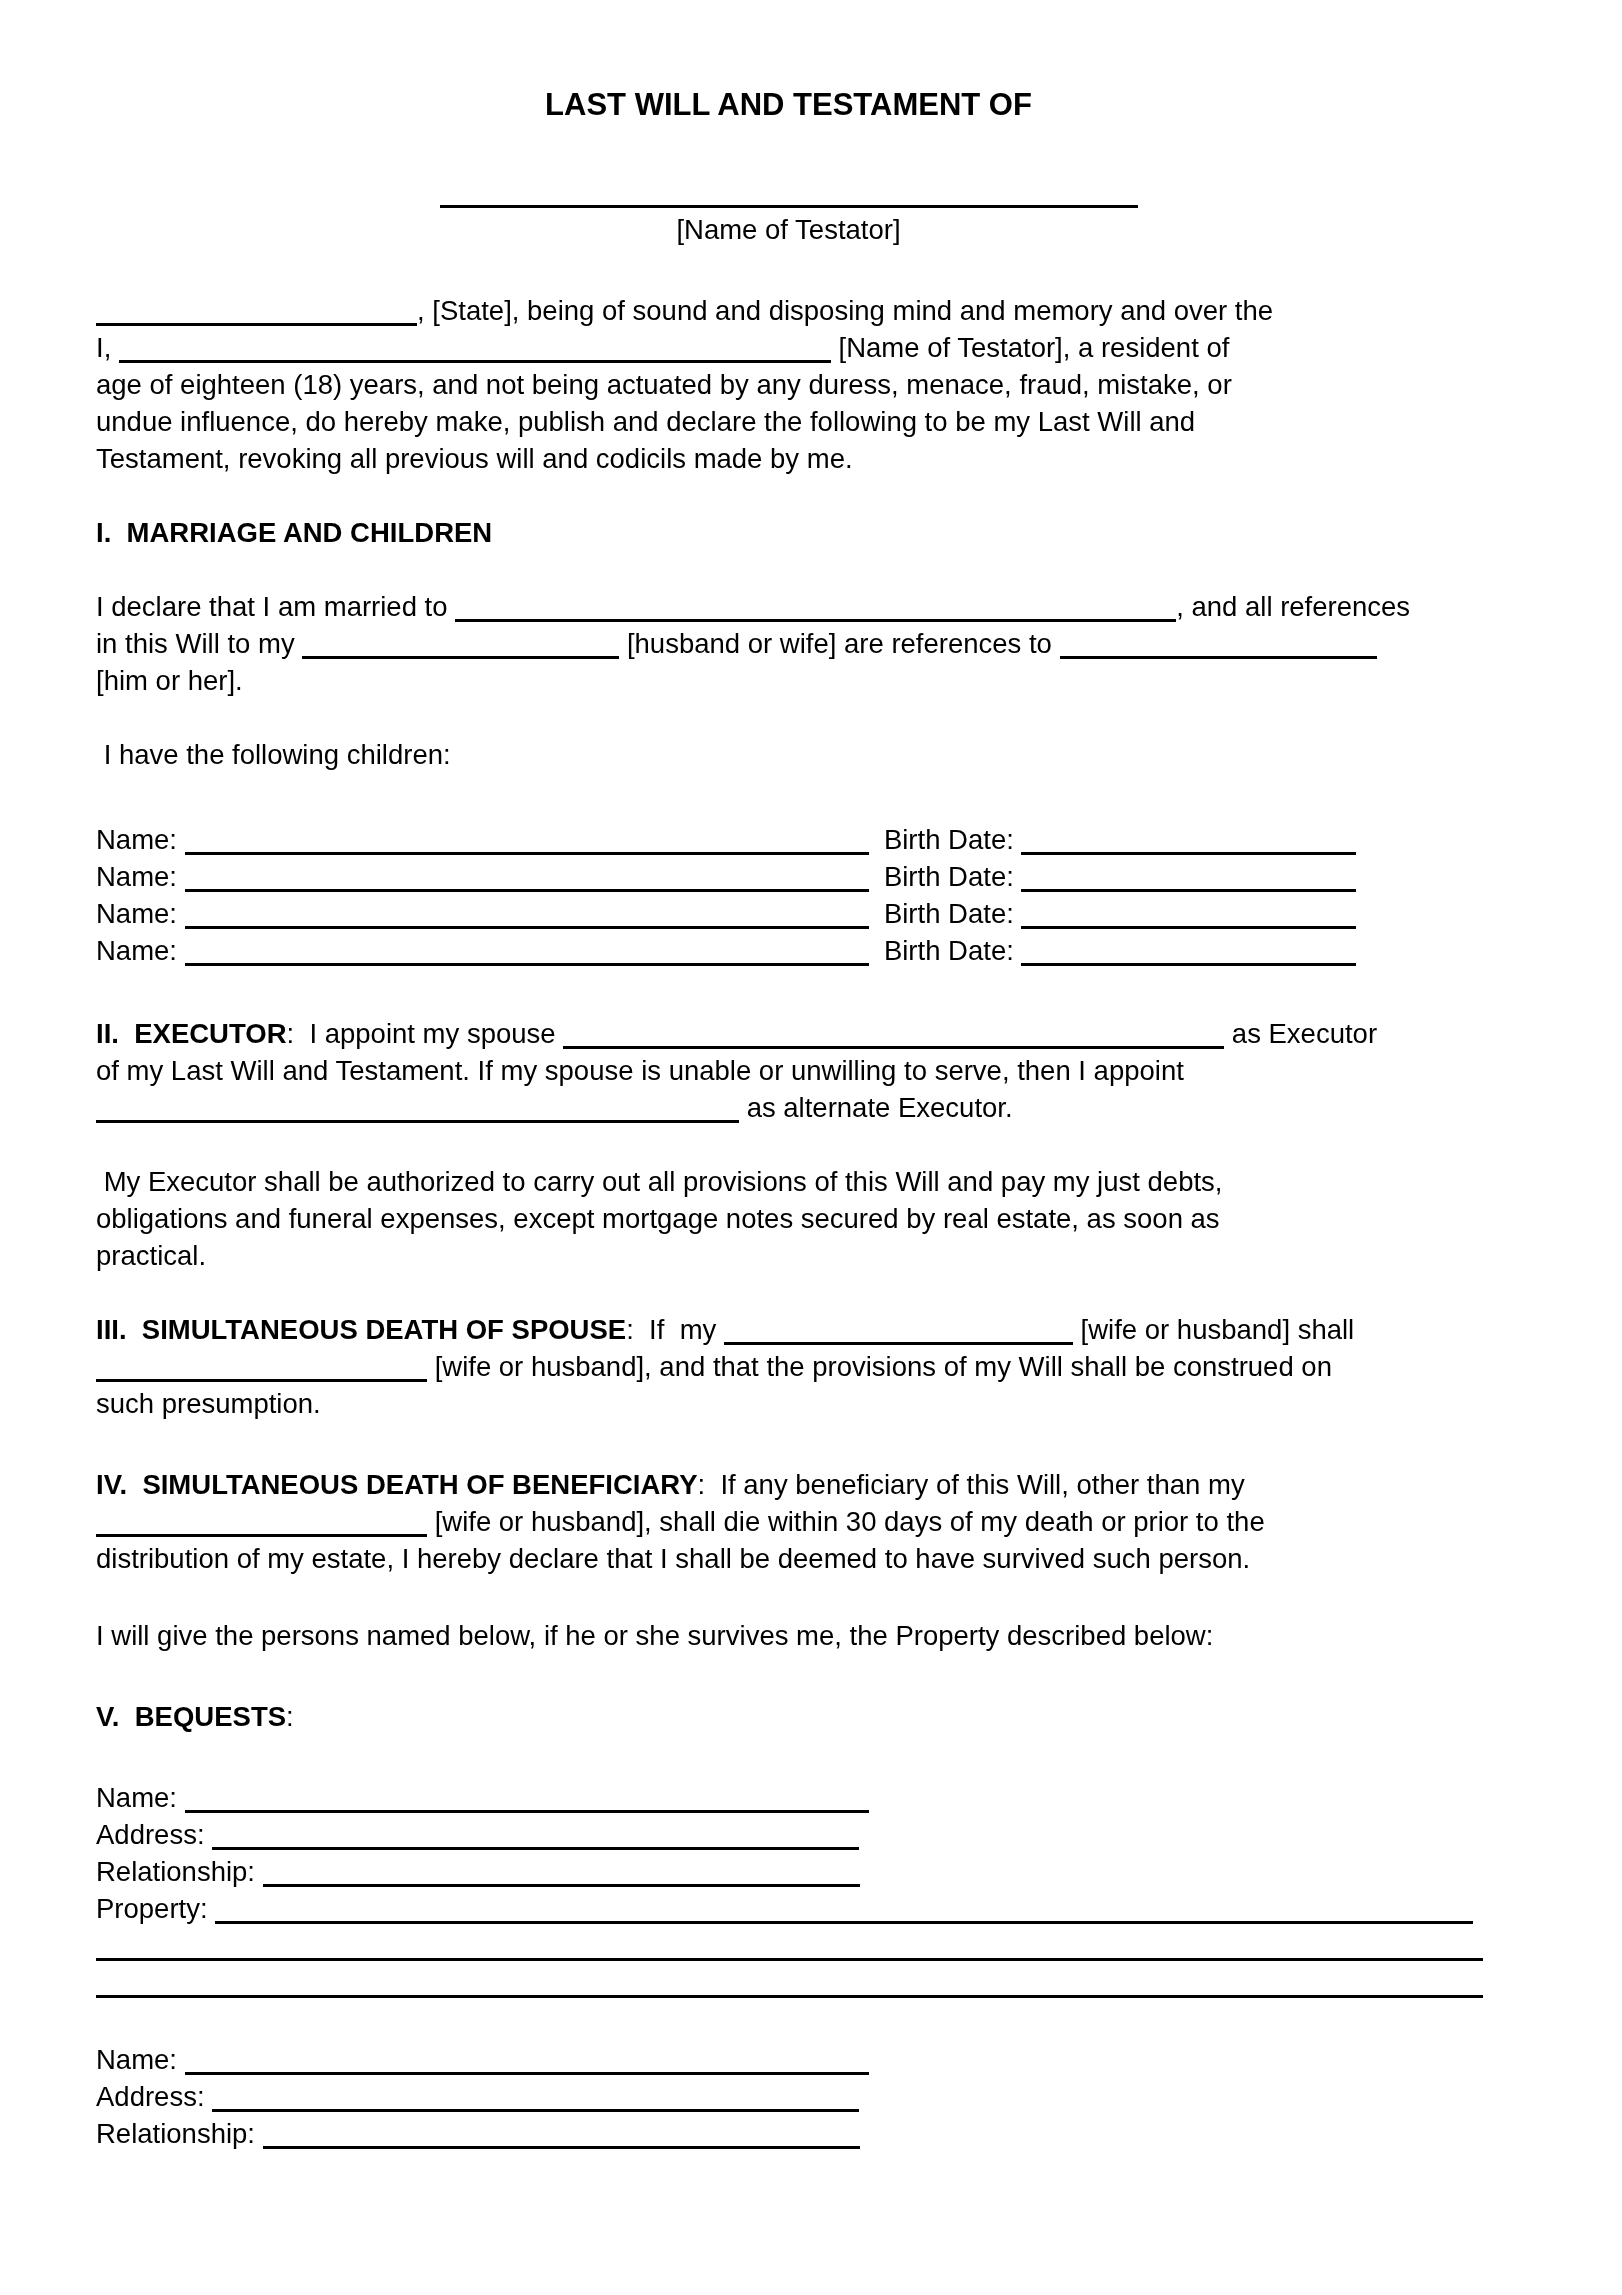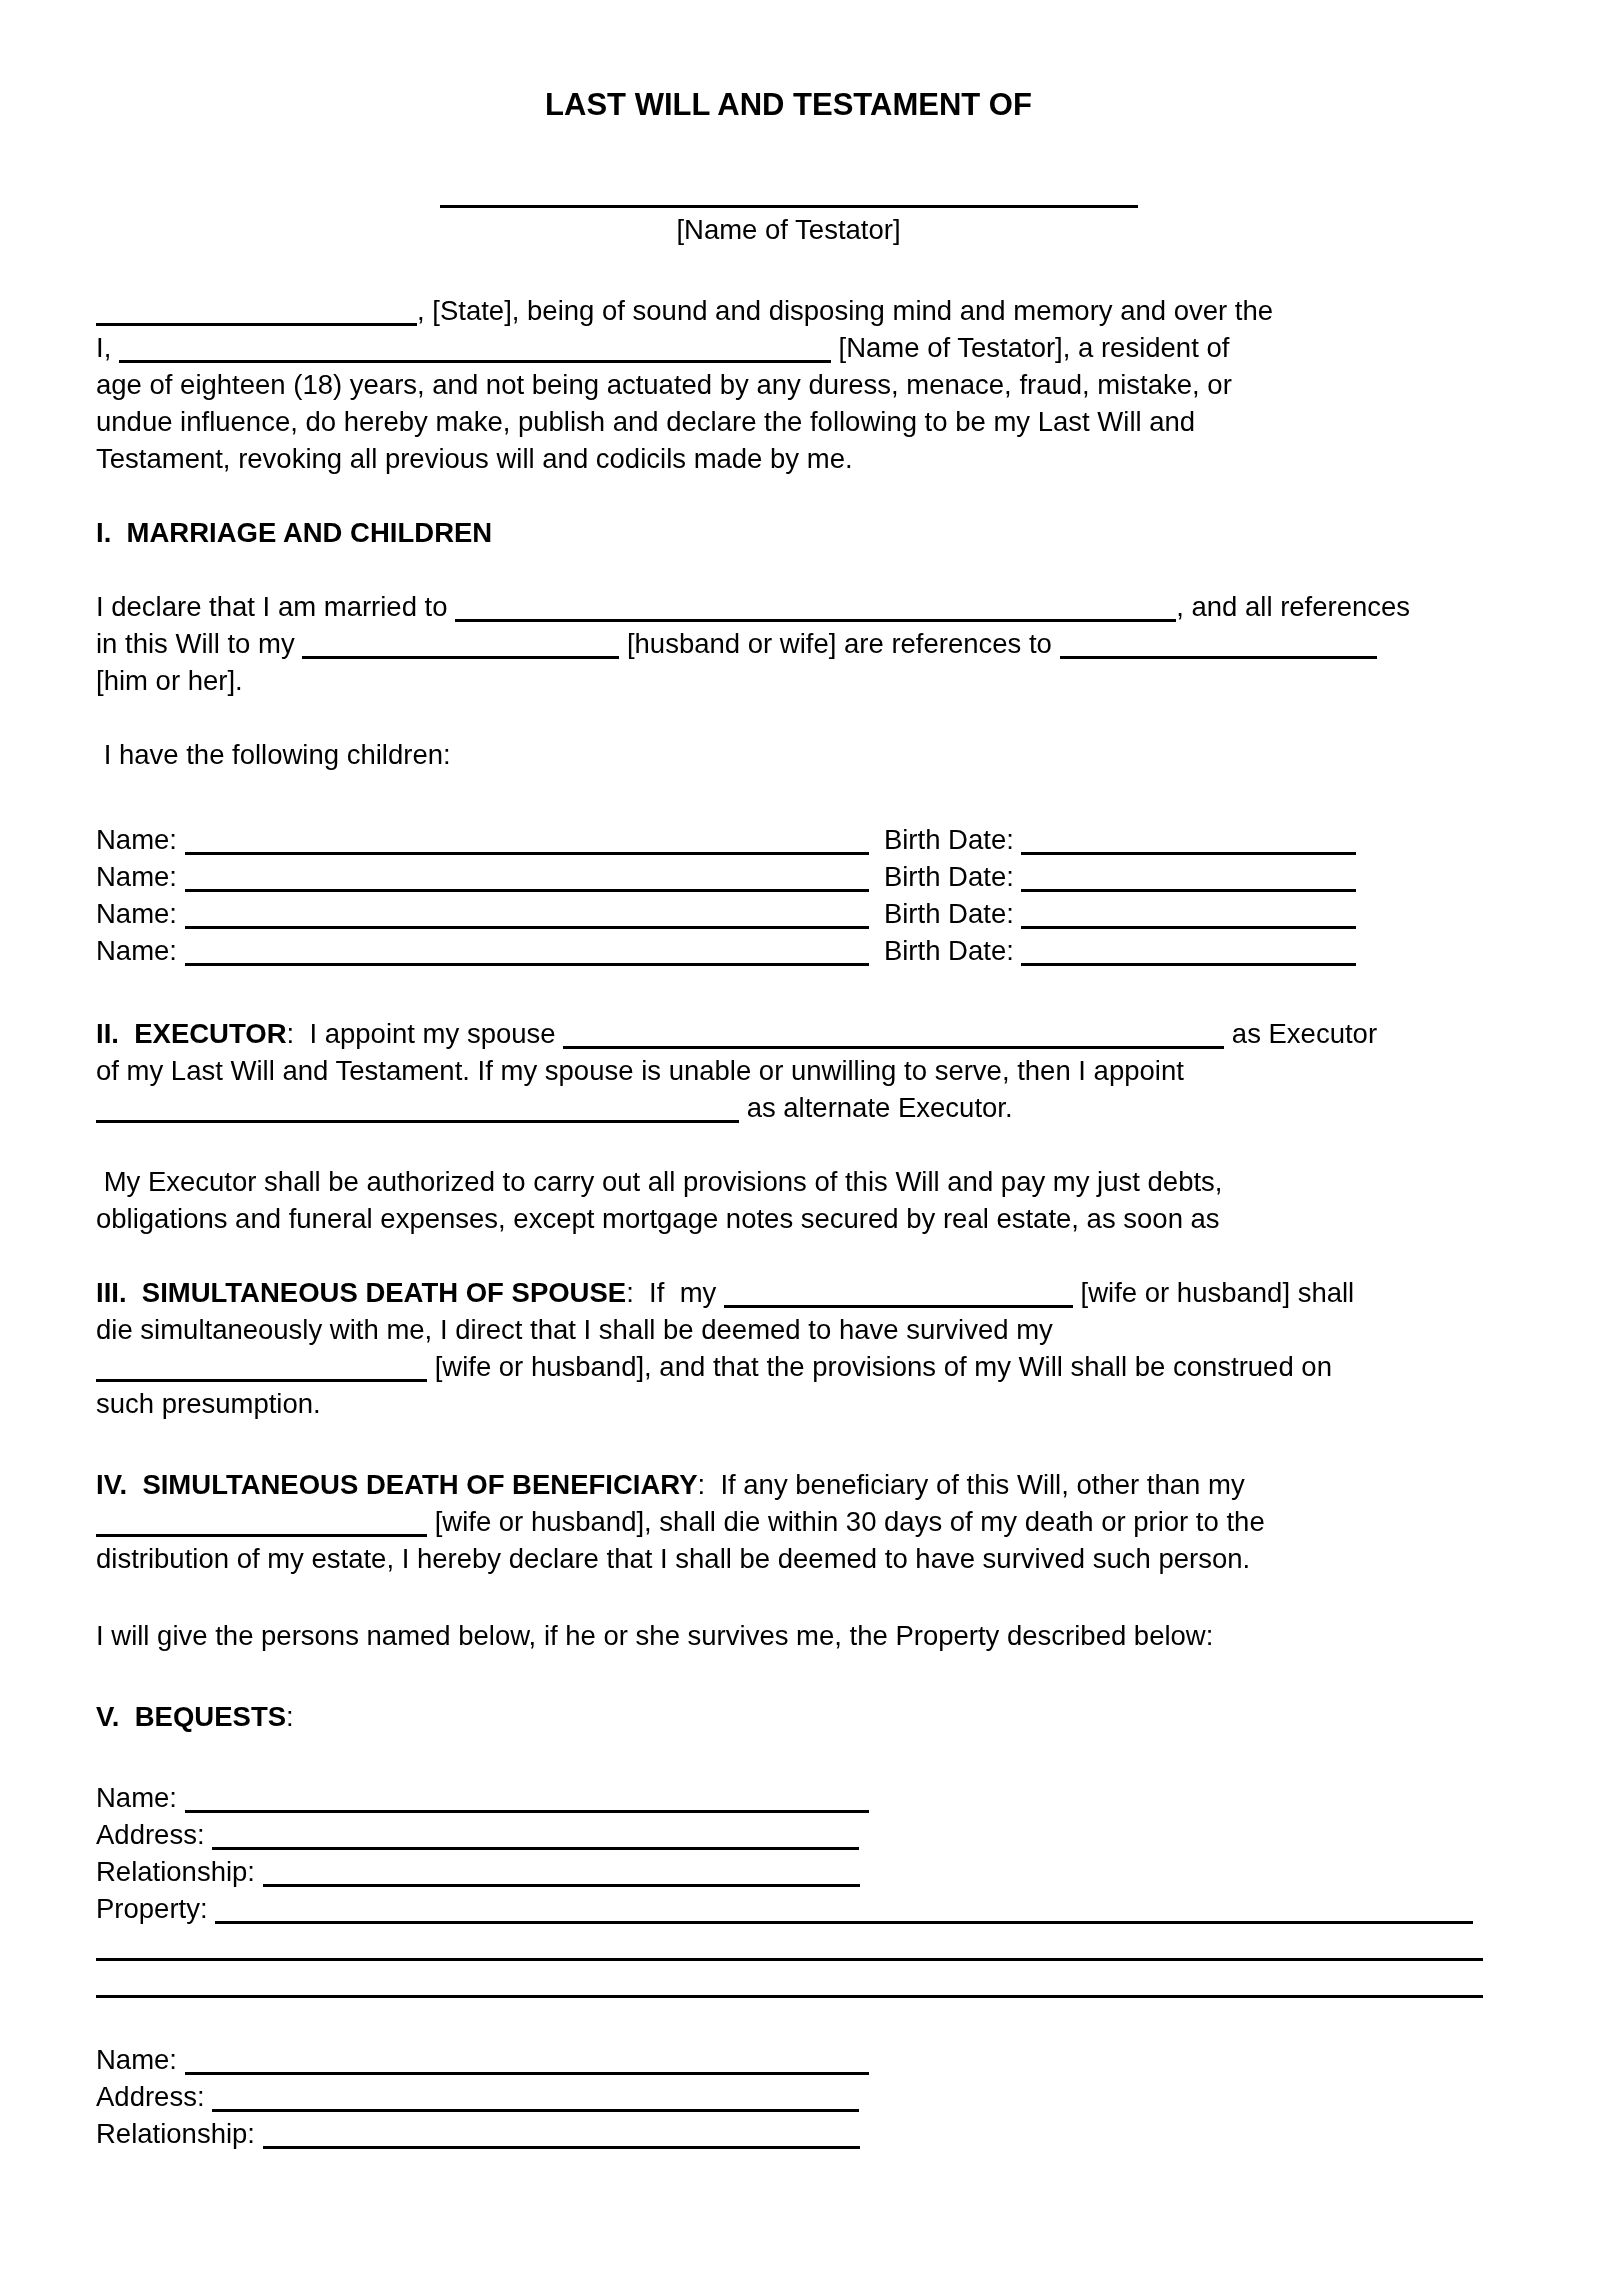--- a/index.html
+++ b/index.html
@@ -72,24 +72,24 @@
       <div class="line"><span class="run">Name: </span><span class="blank" style="width: 684px;"></span><span class="run">  Birth Date: </span><span class="blank" style="width: 335px;"></span></div>
     </div>
     <div class="block para" style="margin-top: 46px;">
       <div class="line"><span class="run bold">II.</span><span class="run">  </span><span class="run bold">EXECUTOR</span><span class="run">:  I appoint my spouse </span><span class="blank" style="width: 661px;"></span><span class="run"> as Executor</span></div>
       <div class="line"><span class="run">of my Last Will and Testament. If my spouse is unable or unwilling to serve, then I appoint</span></div>
       <div class="line"><span class="blank" style="width: 643px;"></span><span class="run"> as alternate Executor.</span></div>
     </div>
     <div class="block para" style="margin-top: 37px;">
       <div class="line"><span class="run"> My Executor shall be authorized to carry out all provisions of this Will and pay my just debts,</span></div>
       <div class="line"><span class="run">obligations and funeral expenses, except mortgage notes secured by real estate, as soon as</span></div>
+      <div class="line"><span class="run">practical.</span></div>
     </div>
     <div class="block para" style="margin-top: 37px;">
       <div class="line"><span class="run bold">III.</span><span class="run">  </span><span class="run bold">SIMULTANEOUS DEATH OF SPOUSE</span><span class="run">:  If  my </span><span class="blank" style="width: 349px;"></span><span class="run"> [wife or husband] shall</span></div>
-      <div class="line"><span class="run">die simultaneously with me, I direct that I shall be deemed to have survived my</span></div>
       <div class="line"><span class="blank" style="width: 331px;"></span><span class="run"> [wife or husband], and that the provisions of my Will shall be construed on</span></div>
       <div class="line"><span class="run">such presumption.</span></div>
     </div>
     <div class="block para" style="margin-top: 44px;">
       <div class="line"><span class="run bold">IV.</span><span class="run">  </span><span class="run bold">SIMULTANEOUS DEATH OF BENEFICIARY</span><span class="run">:  If any beneficiary of this Will, other than my</span></div>
       <div class="line"><span class="blank" style="width: 331px;"></span><span class="run"> [wife or husband], shall die within 30 days of my death or prior to the</span></div>
       <div class="line"><span class="run">distribution of my estate, I hereby declare that I shall be deemed to have survived such person.</span></div>
     </div>
     <div class="block para" style="margin-top: 40px;">
       <div class="line"><span class="run">I will give the persons named below, if he or she survives me, the Property described below:</span></div>

